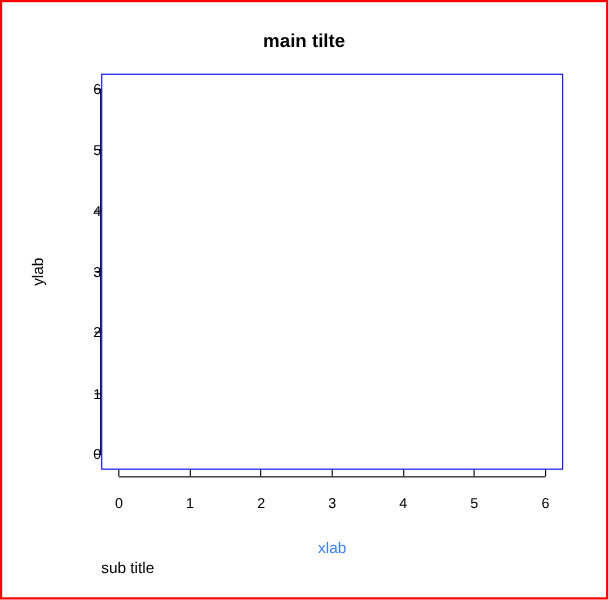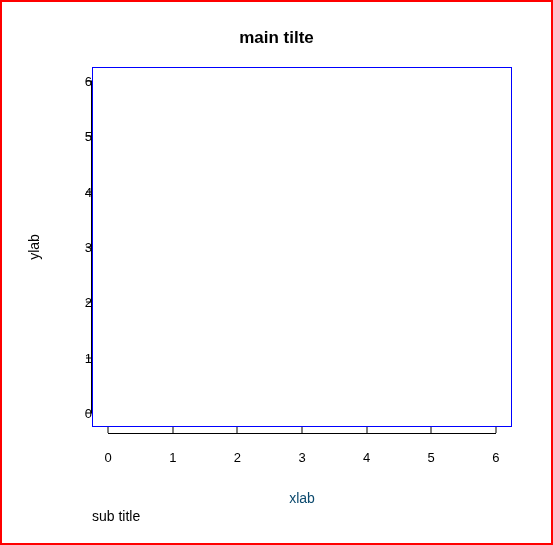--- a/index.html
+++ b/index.html
@@ -50,21 +50,21 @@
     font-size: 14px;
     color: #000;
   }
   .xlab {
     position: absolute;
     left: 90px;
     width: 420px;
     top: 488px;
     text-align: center;
     font-size: 14px;
-    color: #0c4a6e;
+    color: #3b82f6;
   }
   .subtitle {
     position: absolute;
     left: 90px;
     width: 420px;
     top: 506px;
     text-align: left;
     font-size: 14px;
     color: #000;
   }

